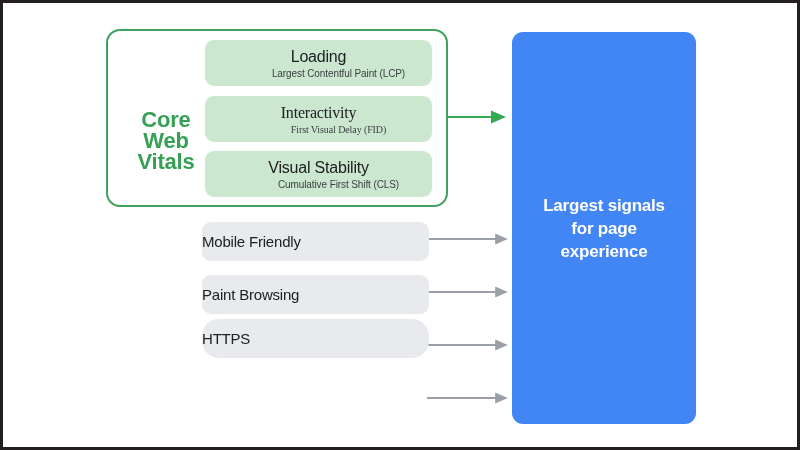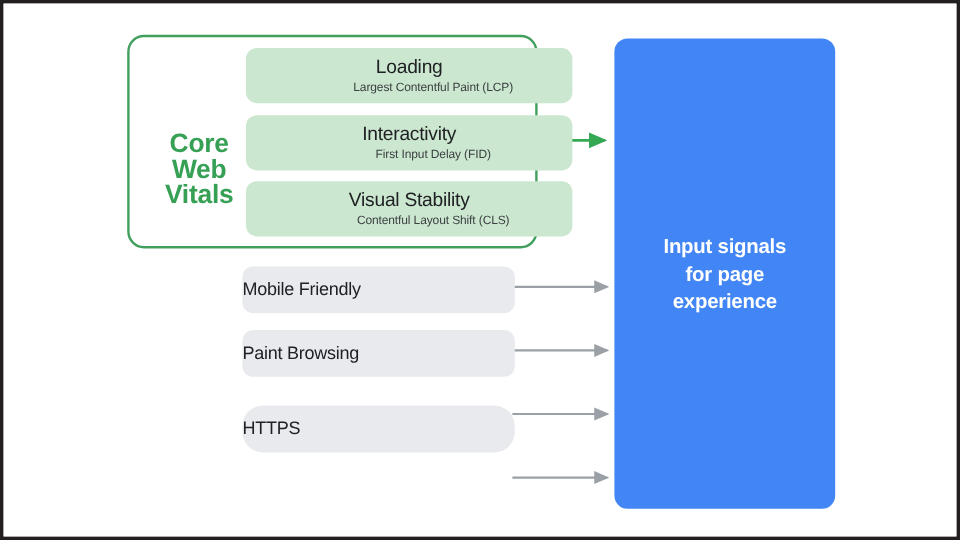--- a/index.html
+++ b/index.html
@@ -50,32 +50,32 @@
     color: #36a055;
     font-size: 22px;
     font-weight: bold;
     line-height: 21px;
     letter-spacing: -0.2px;
   }
 
   .vital-card {
     position: absolute;
     left: 97px;
-    width: 272px;
+    width: 227px;
     height: 46px;
     box-sizing: border-box;
     background: #cbe7cf;
     border-radius: 9px;
     display: flex;
     flex-direction: column;
     align-items: center;
     justify-content: center;
   }
   #vital-0 { top: 9px; }
-  #vital-1 { top: 65px; }
+  #vital-1 { top: 65px; font-family: Liberation Serif, serif; }
   #vital-2 { top: 120px; }
 
   .vital-title {
     color: #202124;
     font-size: 16px;
     line-height: 19px;
     letter-spacing: -0.2px;
   }
   .vital-sub {
     color: #3c4043;
@@ -96,21 +96,21 @@
     background: #e8eaed;
     border-radius: 9px;
     display: flex;
     align-items: center;
     color: #202124;
     font-size: 15px;
     letter-spacing: -0.2px;
   }
   #feature-0 { top: 219px; }
   #feature-1 { top: 272px; }
-  #feature-2 { top: 335px; border-radius: 17px; }
+  #feature-2 { top: 316px; border-radius: 17px; }
   #feature-3 { top: 378px; }
 
   
   #signals-panel {
     position: absolute;
     left: 509px;
     top: 29px;
     width: 184px;
     height: 392px;
     box-sizing: border-box;
@@ -171,39 +171,39 @@
 Web
 Vitals</div>
 
       <div class="vital-card" id="vital-0">
         <div class="vital-title">Loading</div>
         <div class="vital-sub">Largest Contentful Paint (LCP)</div>
       </div>
 
       <div class="vital-card" id="vital-1">
         <div class="vital-title">Interactivity</div>
-        <div class="vital-sub">First Input Delay (FID)</div>
+        <div class="vital-sub">First Visual Delay (FID)</div>
       </div>
 
       <div class="vital-card" id="vital-2">
         <div class="vital-title">Visual Stability</div>
-        <div class="vital-sub">Contentful Layout Shift (CLS)</div>
+        <div class="vital-sub">Cumulative First Shift (CLS)</div>
       </div>
     </div>
 
     <div class="feature-pill" id="feature-0">
       <span>Mobile Friendly</span>
     </div>
     <div class="feature-pill" id="feature-1">
       <span>Paint Browsing</span>
     </div>
     <div class="feature-pill" id="feature-2">
       <span>HTTPS</span>
     </div>
 
     <div id="signals-panel">
-      <div id="signals-text">Input signals
+      <div id="signals-text">Largest signals
 for page
 experience</div>
     </div>
 
   </div>
 </div>
 
 </body></html>

